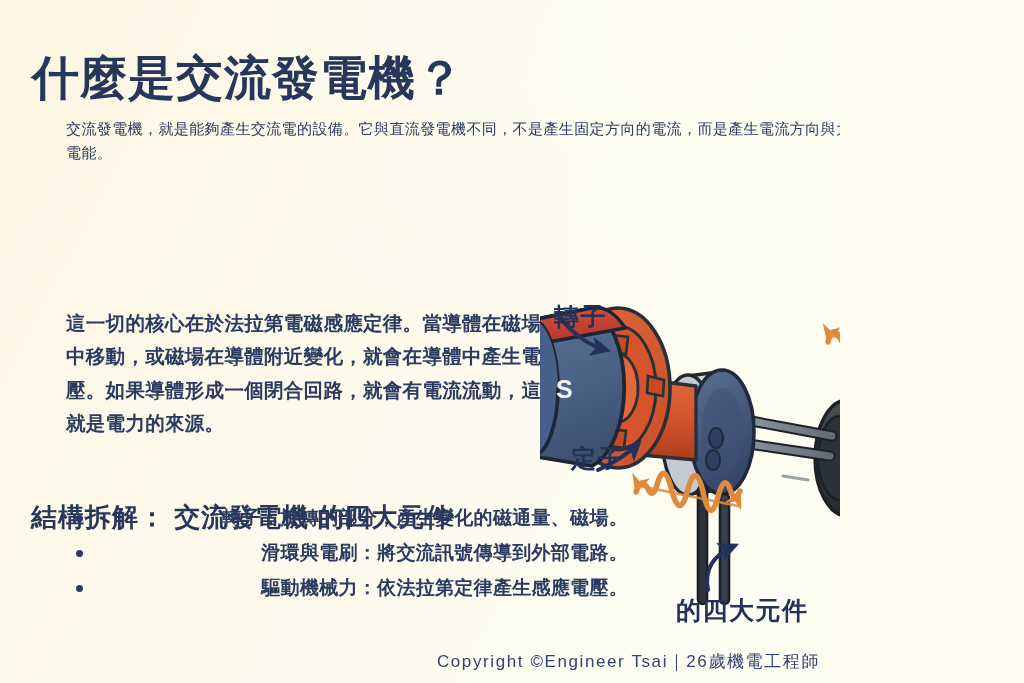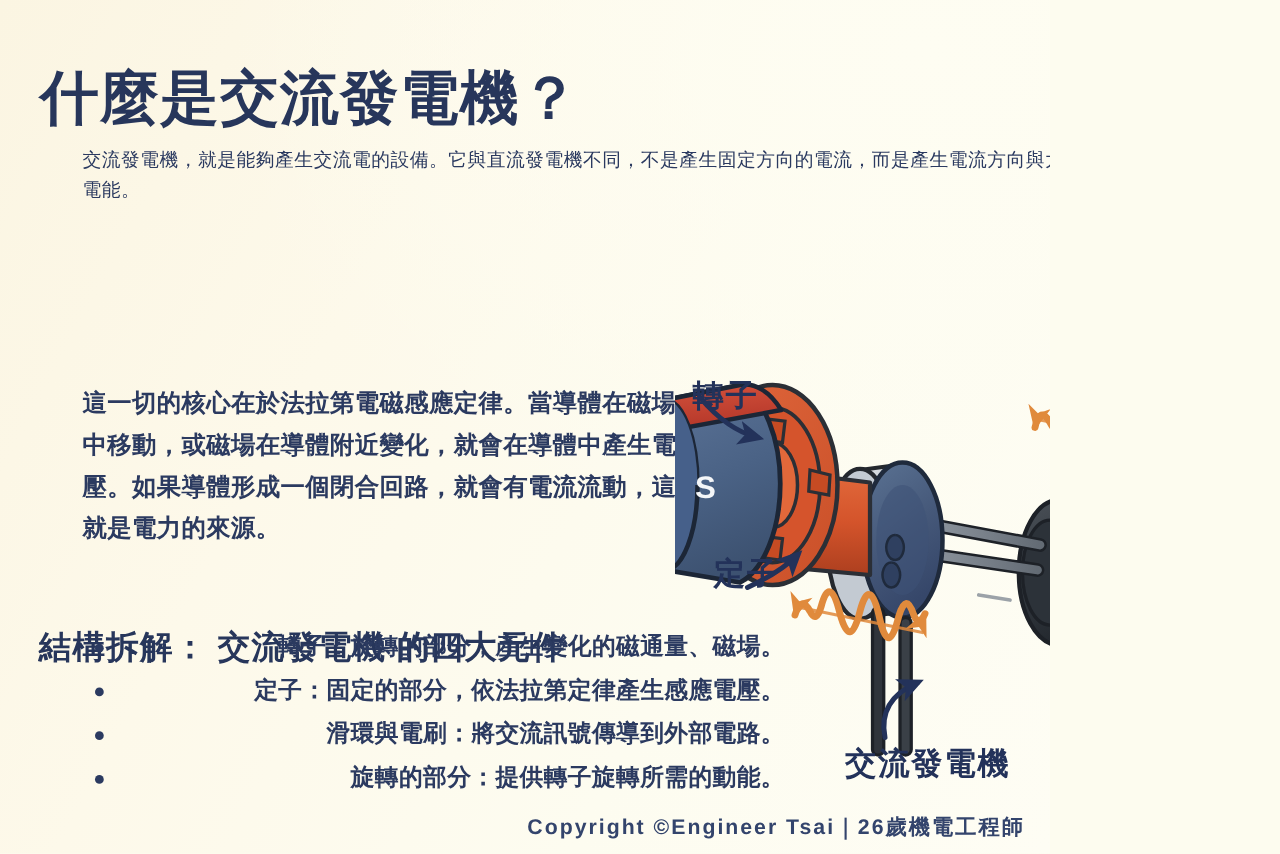--- a/index.html
+++ b/index.html
@@ -117,21 +117,21 @@
     height: 7px;
     border-radius: 50%;
     background: #2b3a60;
   }
 
   .copyright {
     position: absolute;
     right: 20px;
     bottom: 10px;
     font-size: 17px;
-    font-weight: 700;
+    font-weight: 400;
     letter-spacing: 1.6px;
     color: #33446c;
     white-space: nowrap;
     margin-left: 40px;
   }
 
   
   .dlabel {
     position: absolute;
     font-size: 25px;
@@ -166,23 +166,22 @@
 
     <p class="intro">交流發電機，就是能夠產生交流電的設備。它與直流發電機不同，不是產生固定方向的電流，而是產生電流方向與大小隨時間不斷變化的電能。</p>
 
 
     <p class="body-para">這一切的核心在於法拉第電磁感應定律。當導體在磁場中移動，或磁場在導體附近變化，就會在導體中產生電壓。如果導體形成一個閉合回路，就會有電流流動，這就是電力的來源。</p>
 
     <h2 class="h2 h2-b">結構拆解： 交流發電機 的四大元件</h2>
 
     <ul class="bullets">
       <li>轉子：旋轉的部分，產生變化的磁通量、磁場。</li>
-      <li>定子：固定的部分，依法拉第定律產生感應電壓。</li>
       <li>滑環與電刷：將交流訊號傳導到外部電路。</li>
-      <li>旋轉的部分：提供轉子旋轉所需的動能。</li>
+      <li>驅動機械力：依法拉第定律產生感應電壓。</li>
     </ul>
   </div>
 
   <svg id="illo" viewBox="0 0 490 330">
     <defs>
       <linearGradient id="gMagS" x1="0" y1="0" x2="0.25" y2="1">
         <stop offset="0%" stop-color="#5c7498"></stop>
         <stop offset="55%" stop-color="#4a6285"></stop>
         <stop offset="100%" stop-color="#3d5271"></stop>
       </linearGradient>
@@ -307,19 +306,19 @@
     </g>
     <g fill="none" stroke="#e08a3c" stroke-width="4" stroke-linecap="round">
       <path d="M394,268 q-12,-34 -44,-48" marker-end="url(#arrowOrange)"></path>
     </g>
   </svg>
 
   <div class="dlabel lbl-rotor">轉子</div>
 
   <div class="dlabel lbl-stator">定子</div>
 
-  <div class="dlabel lbl-slip">交流發電機</div>
+  <div class="dlabel lbl-slip">的四大元件</div>
 
   <div class="dlabel lbl-drive">驅動機械力</div>
 
   <div class="copyright">Copyright ©Engineer Tsai｜26歲機電工程師</div>
 
 </div>
 
 </body></html>

